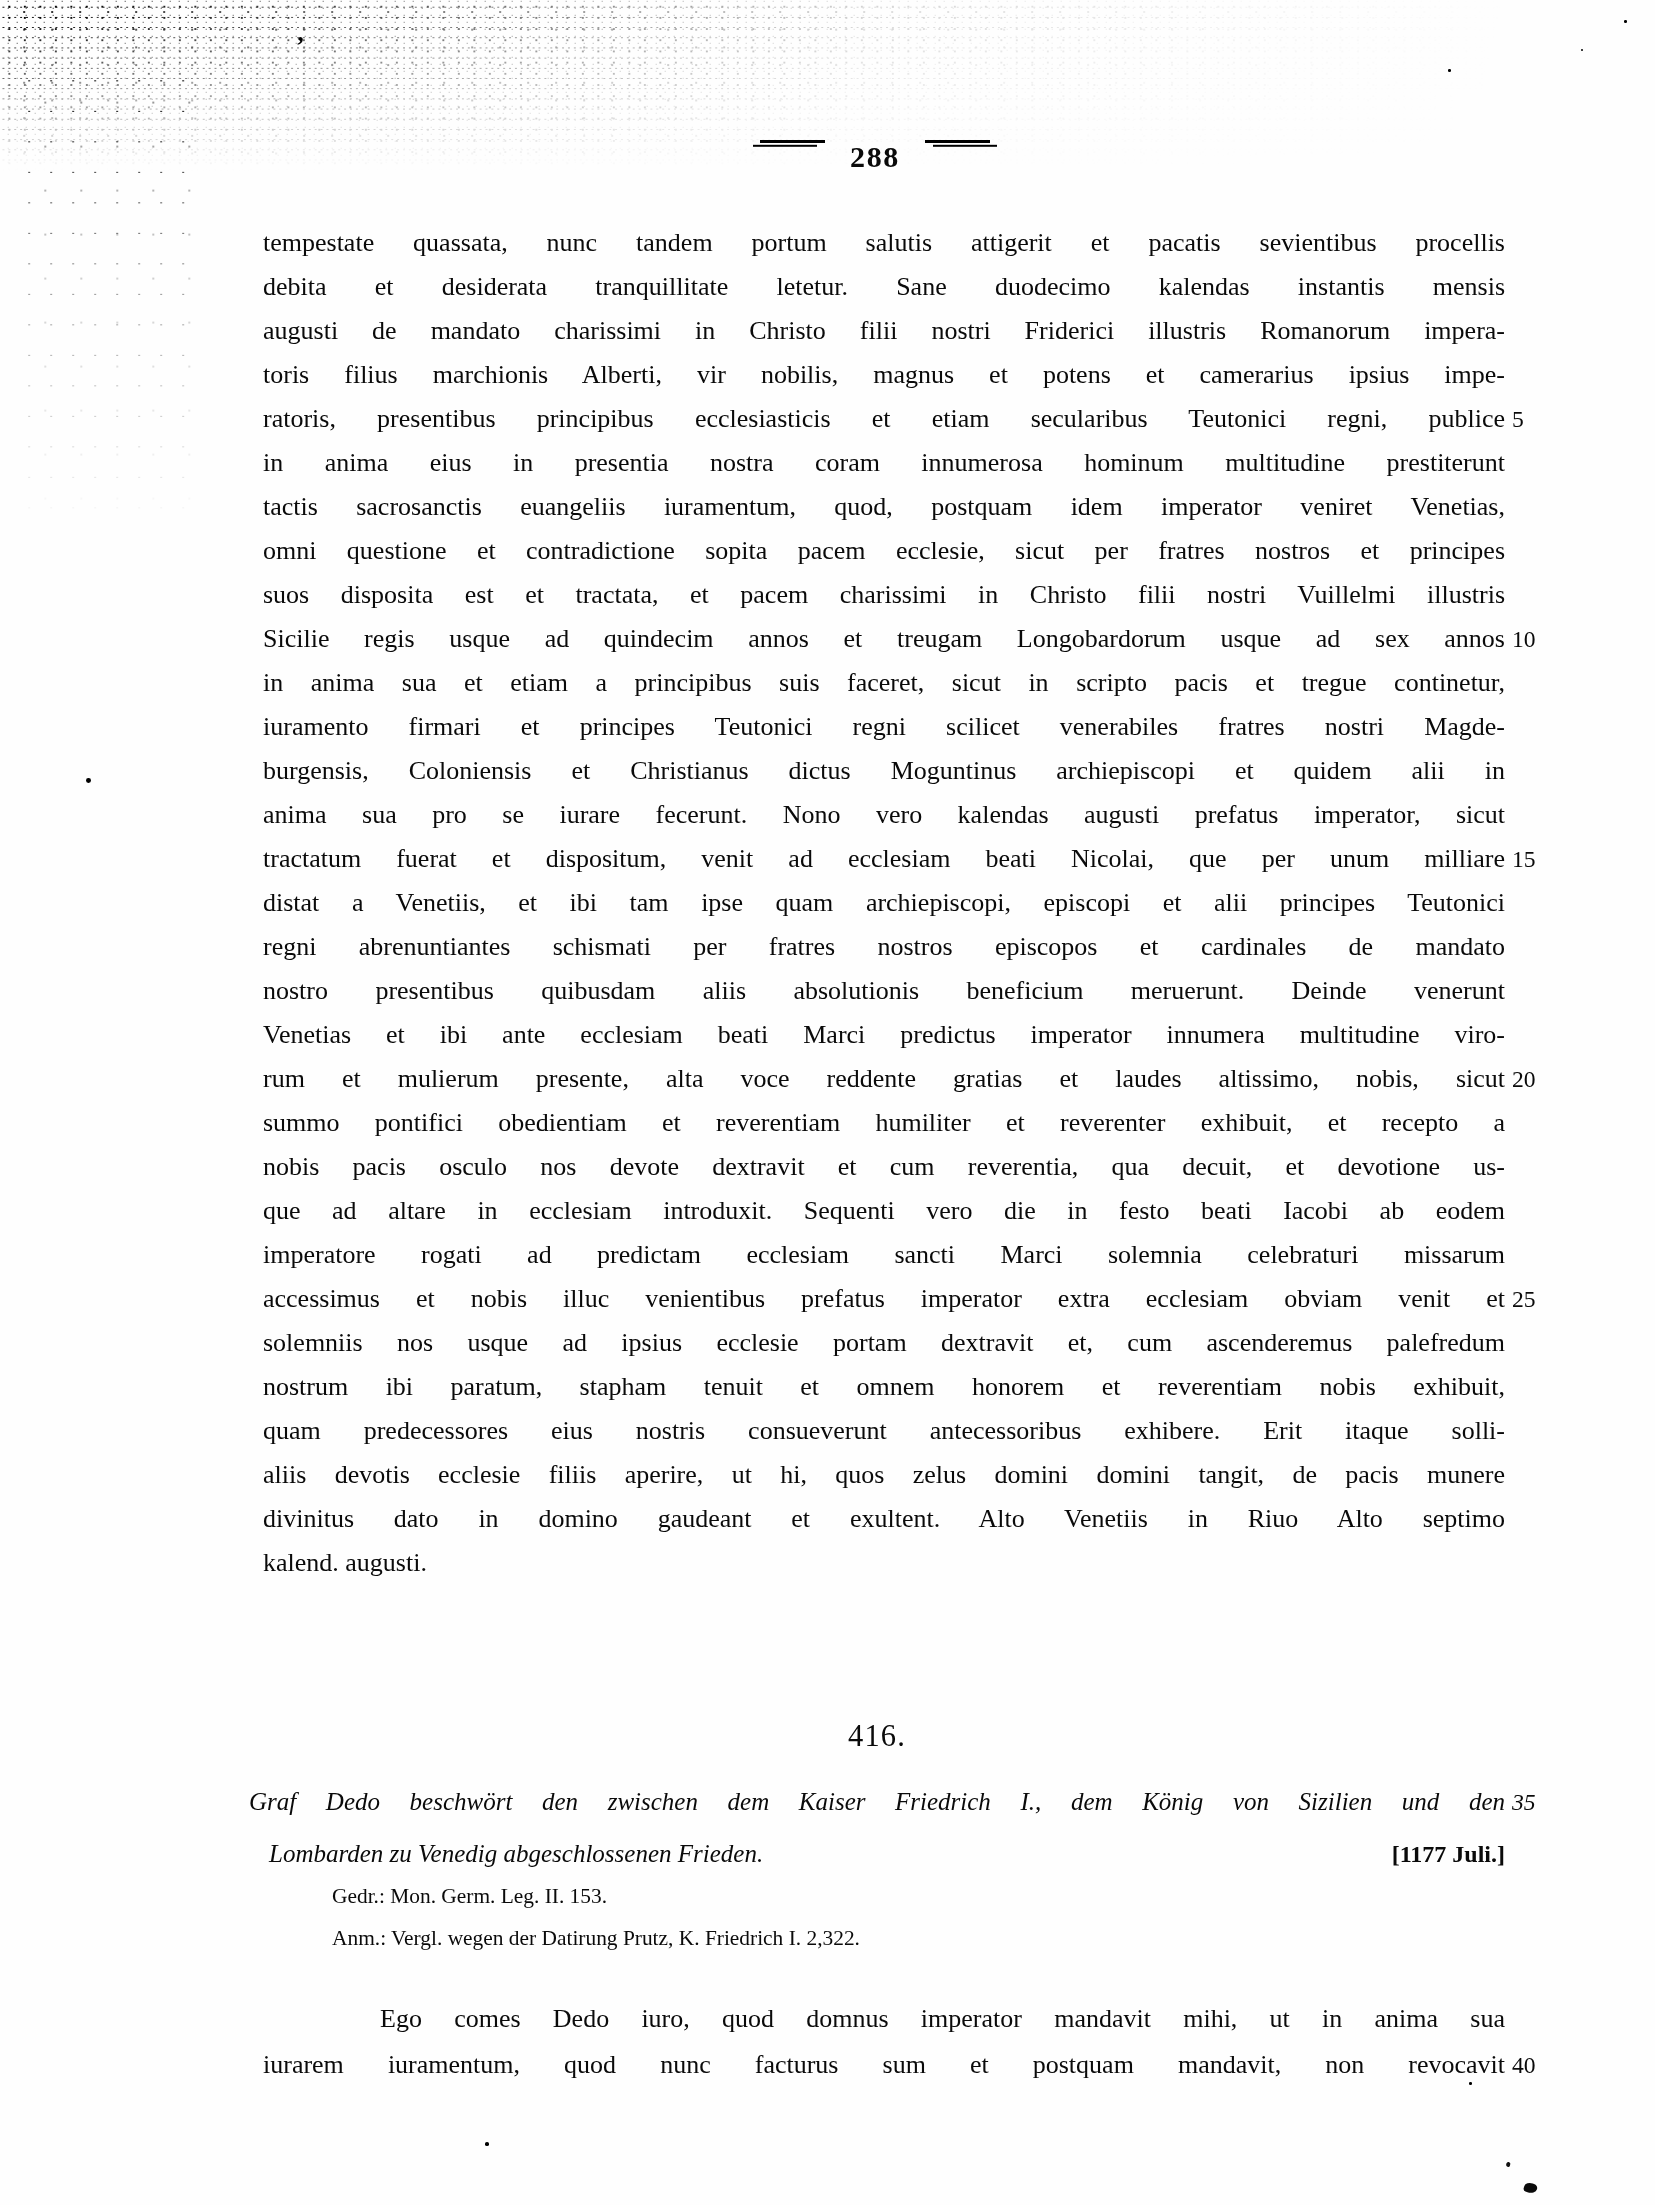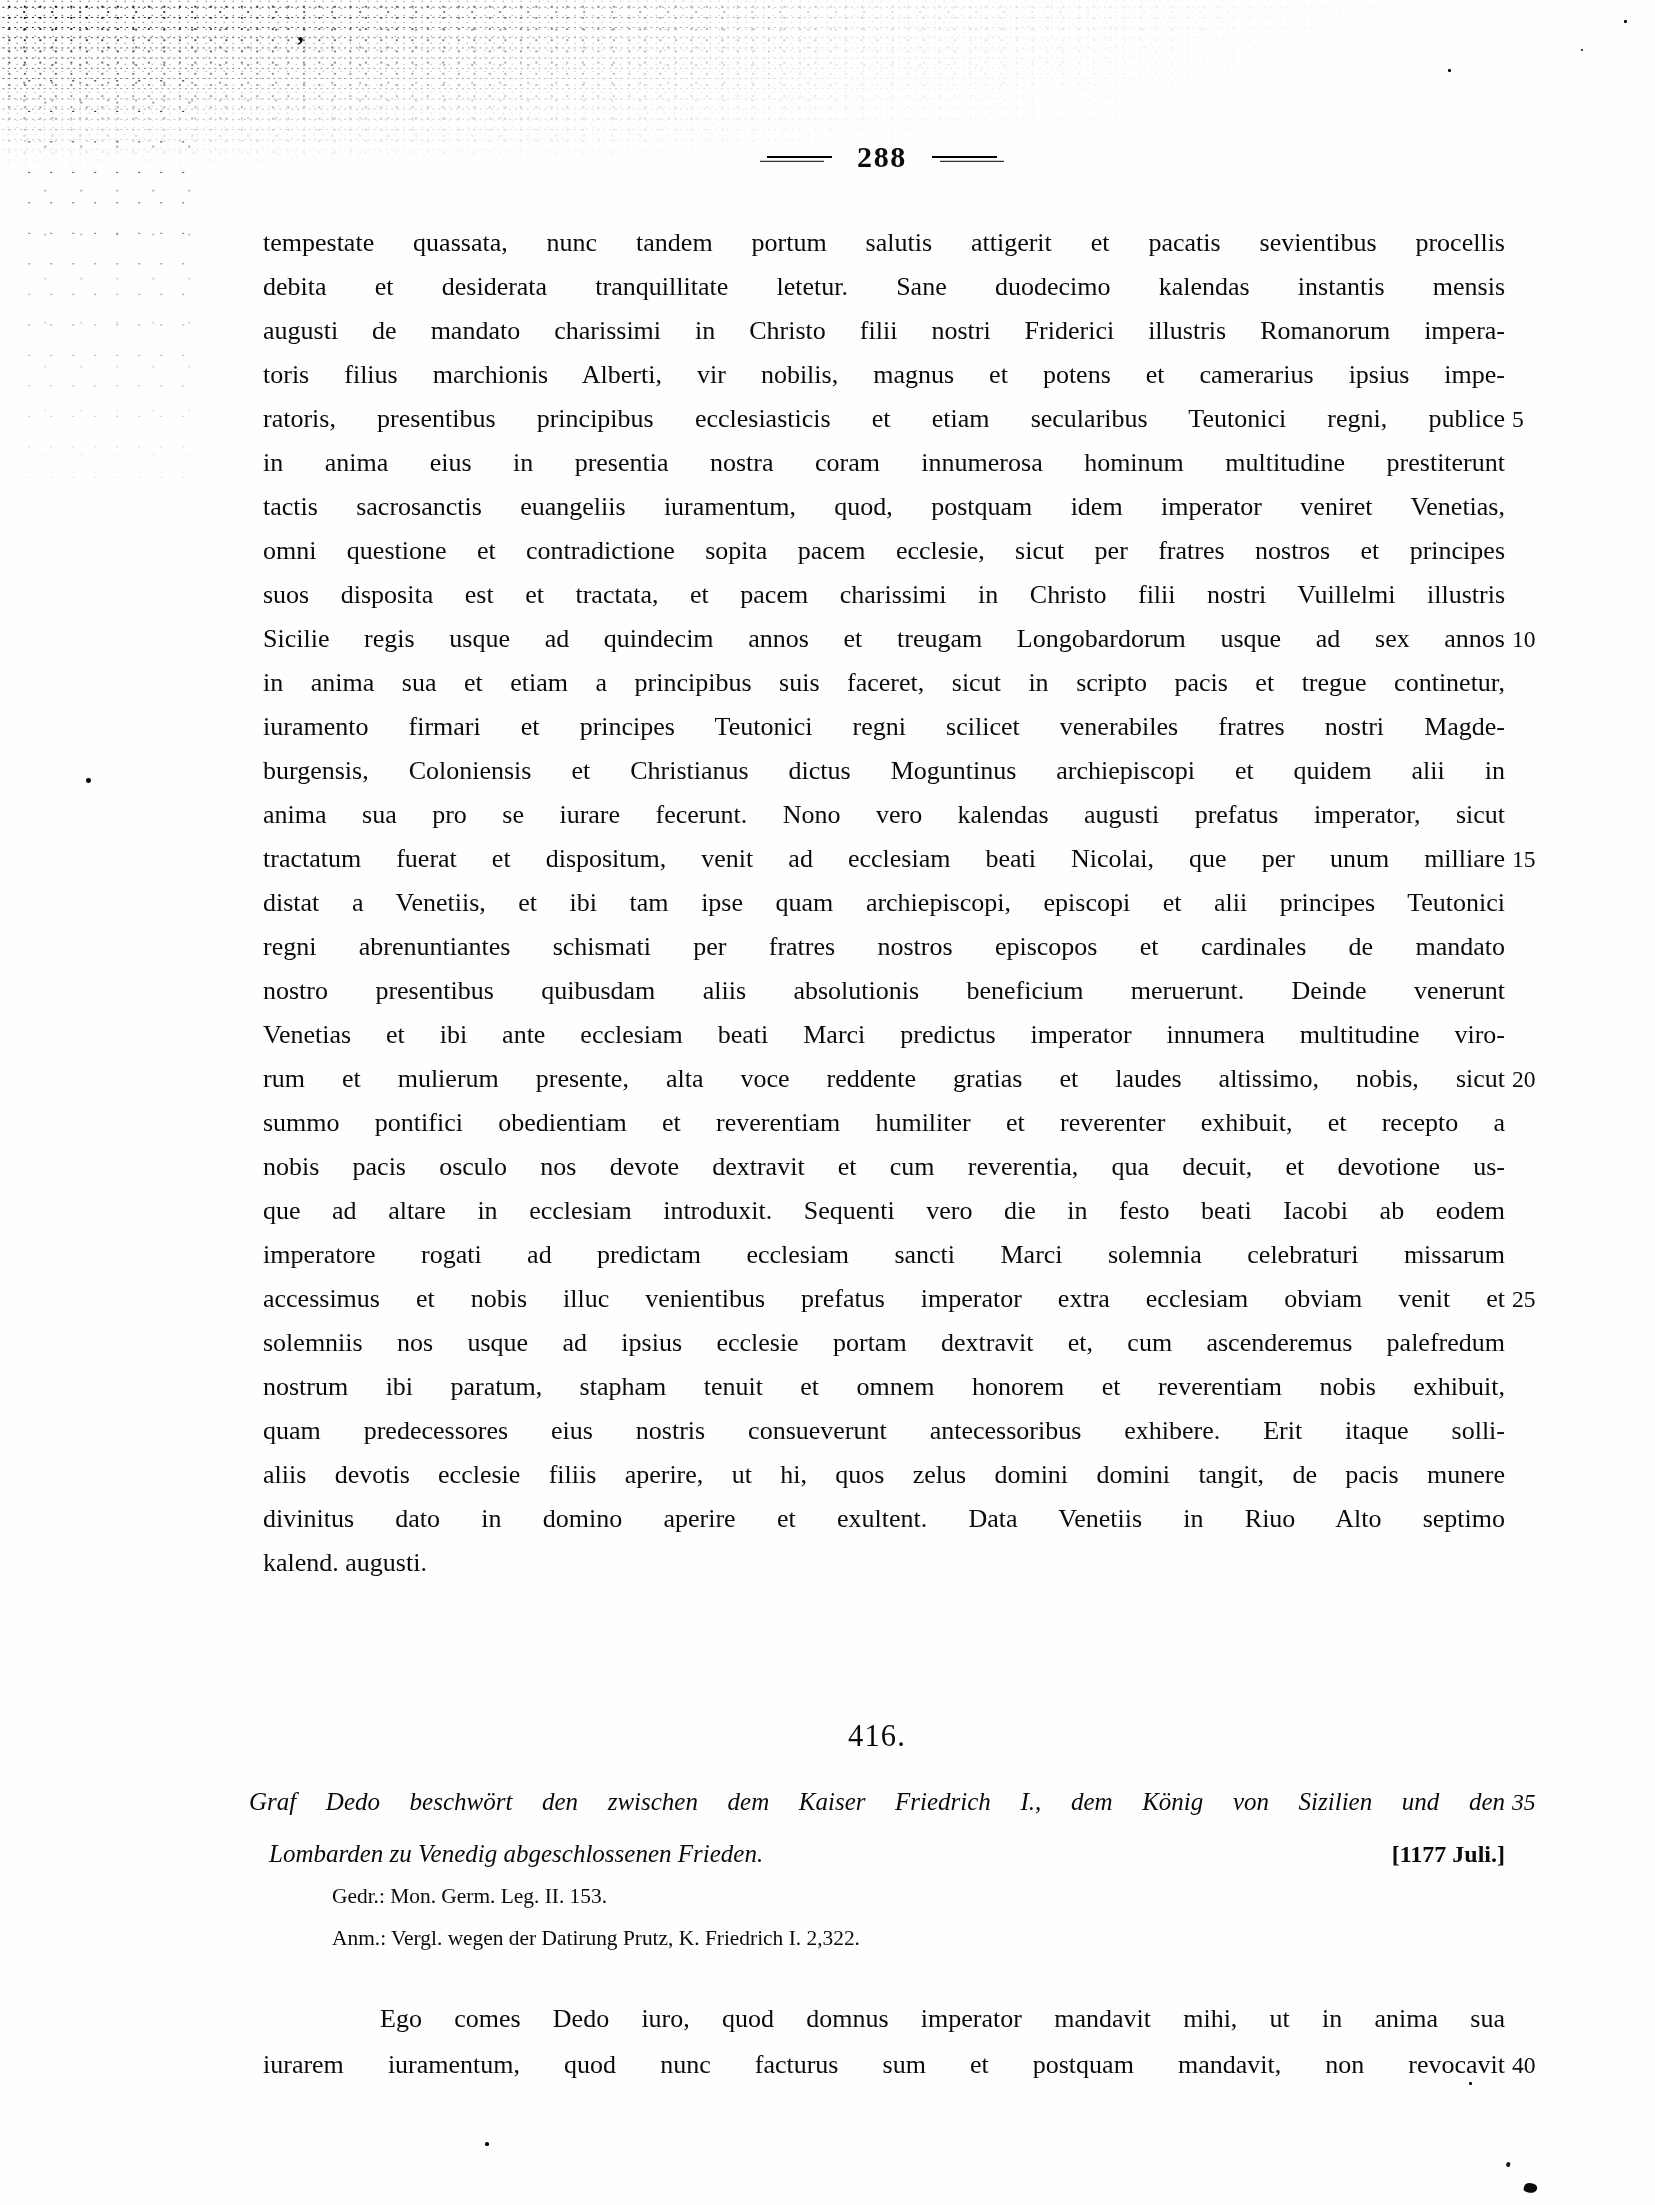--- a/index.html
+++ b/index.html
@@ -6,22 +6,22 @@
   .page{
     position:relative;
     width:1656px;height:2205px;
     background:#fefefe;
     overflow:hidden;
     font-family:"Liberation Serif","DejaVu Serif",serif;
     color:#0a0a0a;
   }
   
   .header{
-    position:absolute;left:254px;top:140px;width:1256px;
-    display:flex;justify-content:center;align-items:center;gap:25px;
+    position:absolute;left:247px;top:140px;width:1256px;
+    display:flex;justify-content:center;align-items:flex-start;gap:25px;
   }
   .pagenum{font-size:30px;font-weight:bold;letter-spacing:1.6px;line-height:34px;}
   .dash{width:65px;height:2.7px;background:#000;}
   .dash.l{box-shadow:-7.5px 4.3px 0 -0.5px #000;}
   .dash.r{box-shadow:7.5px 4.3px 0 -0.5px #000;}
   
   .doc415{position:absolute;left:249px;top:221px;width:1256px;}
   .line{position:relative;height:44px;margin-left:14px;}
   .ltxt{
     display:block;width:100%;
@@ -233,21 +233,21 @@
       </div>
     <div class="line">
         <span class="ltxt">quam predecessores eius nostris consueverunt antecessoribus exhibere. Erit itaque solli-</span>
         <span class="lnum"></span>
       </div>
     <div class="line">
         <span class="ltxt">aliis devotis ecclesie filiis aperire, ut hi, quos zelus domini domini tangit, de pacis munere</span>
         <span class="lnum"></span>
       </div>
     <div class="line">
-        <span class="ltxt">divinitus dato in domino aperire et exultent. Data Venetiis in Riuo Alto septimo</span>
+        <span class="ltxt">divinitus dato in domino gaudeant et exultent. Alto Venetiis in Riuo Alto septimo</span>
         <span class="lnum"></span>
       </div>
     <div class="line short">
         <span class="ltxt">kalend. augusti.</span>
         <span class="lnum"></span>
       </div>
   </div>
 
   <div class="docnum">416.</div>
 

